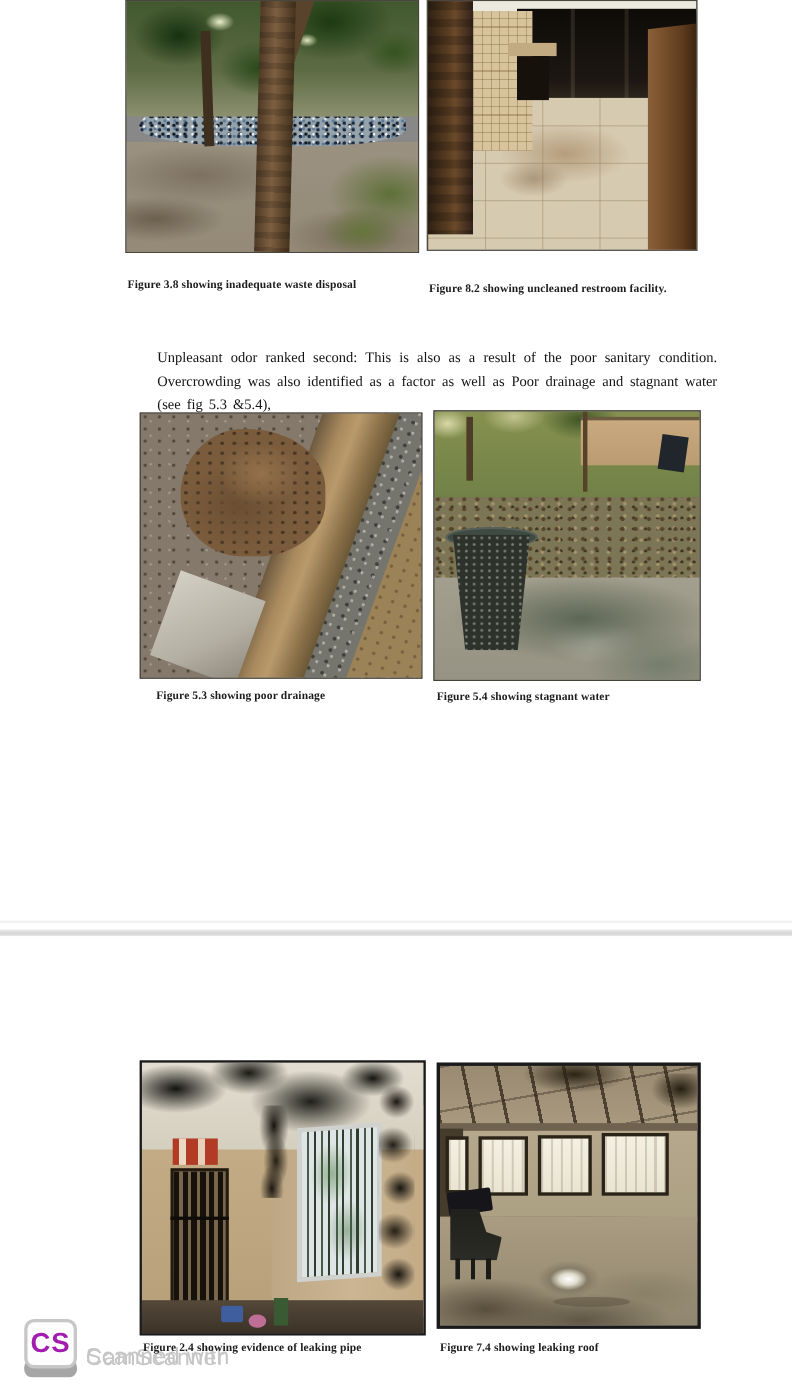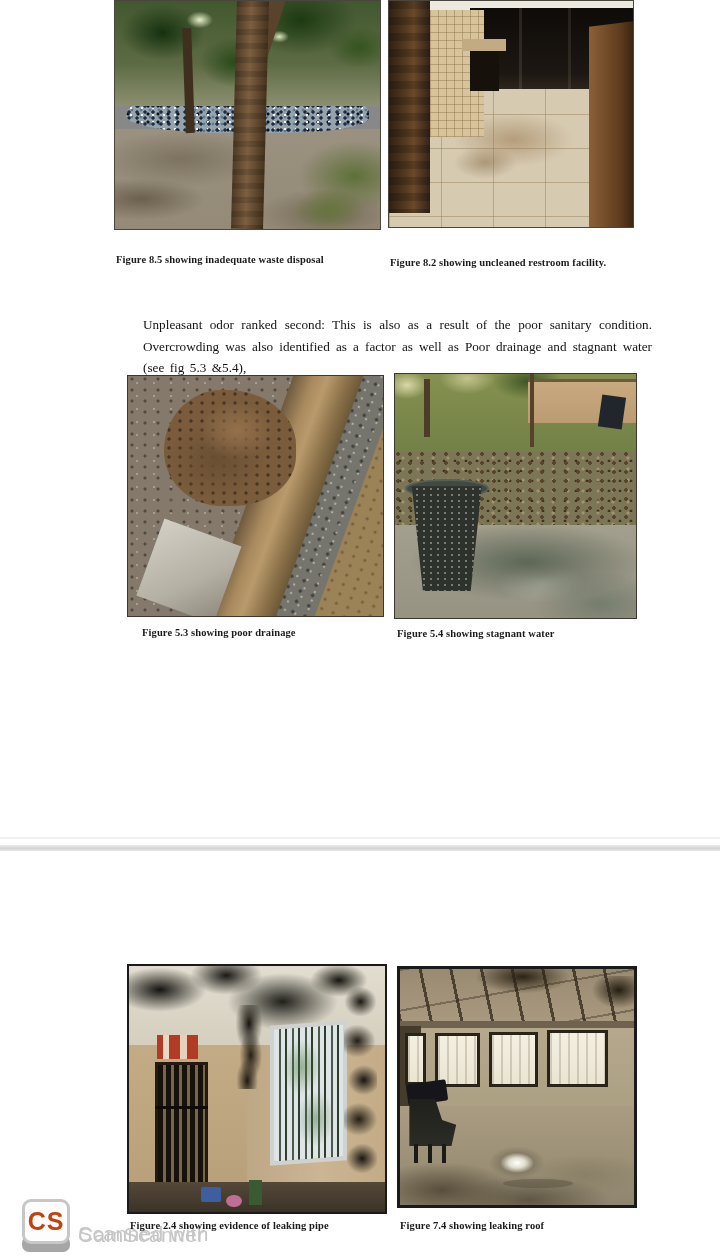--- a/index.html
+++ b/index.html
@@ -17,21 +17,21 @@
   .sep-main{position:absolute;left:0;top:845px;width:720px;height:6px;
             background:linear-gradient(180deg,#ececec 0%,#d4d4d4 55%,#e7e7e7 100%);}
 
   
   .wm-key{position:absolute;left:22px;top:1199px;width:48px;height:53px;z-index:5;}
   .wm-lip{position:absolute;left:0;bottom:0;width:100%;height:16px;background:#a6a6a6;border-radius:7px;}
   .wm-face{position:absolute;left:0;top:0;width:100%;height:45px;background:#fdfdfd;
            border:3px solid #c7c7c7;border-radius:9px;box-sizing:border-box;
            display:flex;align-items:center;justify-content:center;
            font-family:"Liberation Sans",sans-serif;font-weight:bold;font-size:25px;
-           color:#c2410c;letter-spacing:1px;}
+           color:#a21caf;letter-spacing:1px;}
   .wm-line{position:absolute;left:78px;font-family:"Liberation Sans",sans-serif;
            font-size:21px;color:#c6c6c6;letter-spacing:.4px;z-index:5;white-space:nowrap;}
   .wm-line1{top:1194px;margin-top:28px;}
   .wm-line2{top:1223px;}
 
   
   #fig1{left:114px;top:0;width:267px;height:230px;border:1px solid #4a463e;box-sizing:border-box;}
   .f1-foliage{left:0;top:0;width:100%;height:46%;
     background:
       radial-gradient(22px 14px at 32% 18%, #e9efc9 0%, rgba(233,239,201,0) 60%),
@@ -269,21 +269,21 @@
     <div class="layer f2-stain"></div>
     <div class="layer f2-ceiling"></div>
     <div class="layer f2-darkroom"></div>
     <div class="layer f2-pillar"></div>
     <div class="layer f2-ledge"></div>
     <div class="layer f2-alcove"></div>
     <div class="layer f2-leftdoor"></div>
     <div class="layer f2-rightdoor"></div>
   </div>
 
-  <span class="caption" style="left:116px;top:254px;">Figure 8.5 showing inadequate waste disposal</span>
+  <span class="caption" style="left:116px;top:254px;">Figure 3.8 showing inadequate waste disposal</span>
   <span class="caption" style="left:390px;top:257px;">Figure 8.2 showing uncleaned restroom facility.</span>
 
   <p class="para" style="top:298px;margin:16px;">Unpleasant odor ranked second: This is also as a result of the poor sanitary condition. Overcrowding was also identified as a factor as well as Poor drainage and stagnant water (see fig 5.3 &amp;5.4),</p>
 
   <div class="photo" id="fig3">
     <div class="layer f3-base"></div>
     <div class="layer f3-gravel"></div>
     <div class="layer f3-right"></div>
     <div class="layer f3-slab"></div>
     <div class="layer f3-mound"></div>

